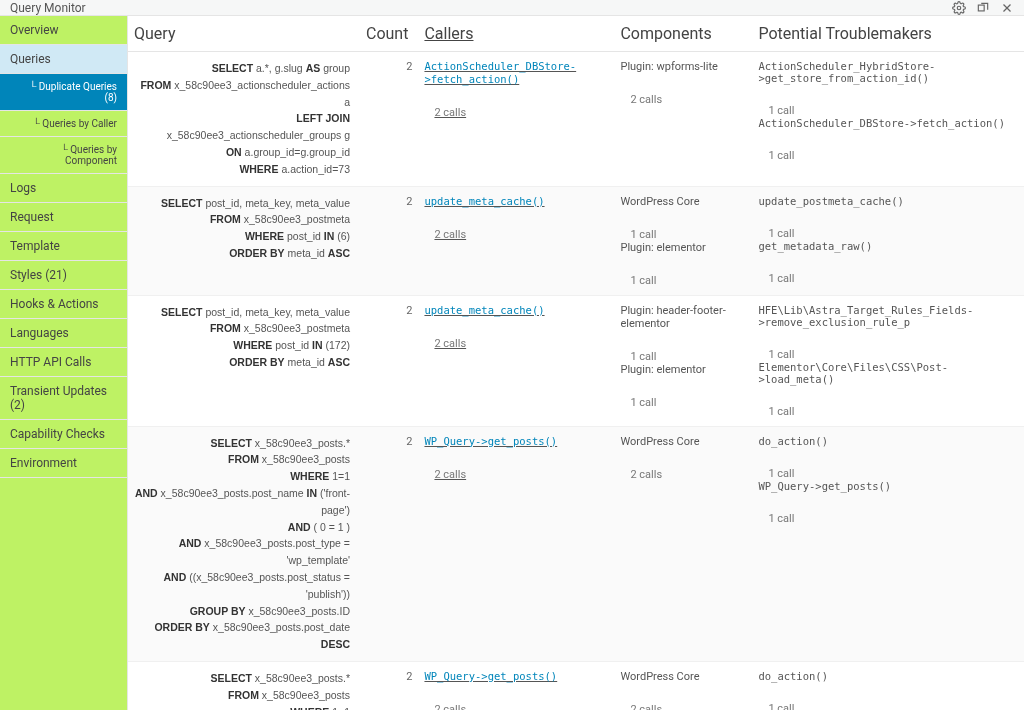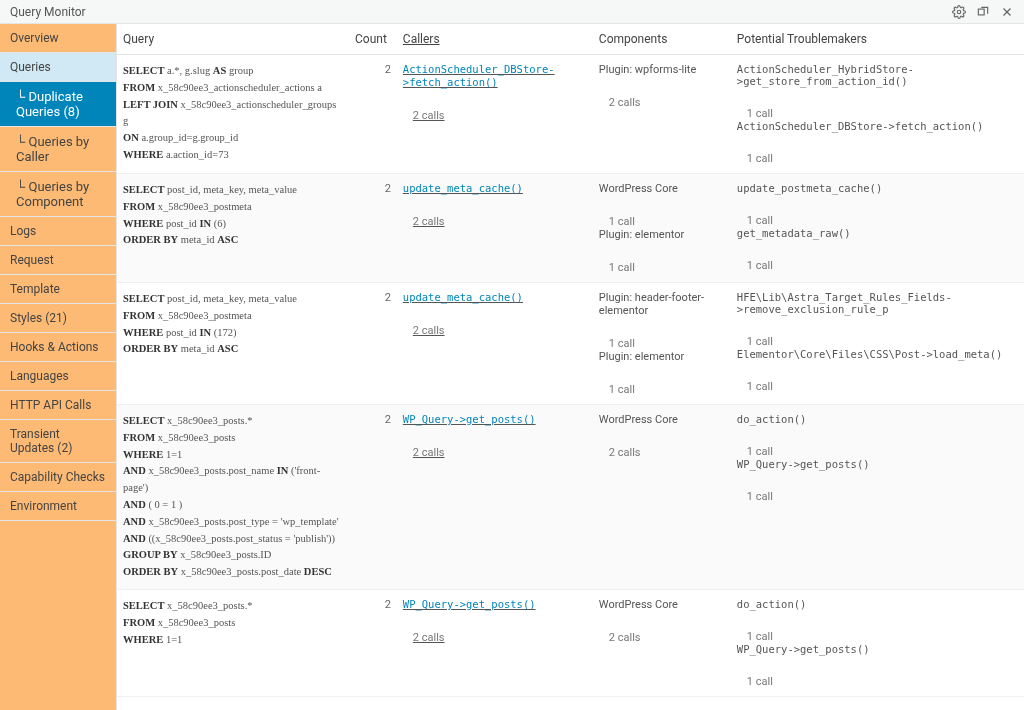--- a/index.html
+++ b/index.html
@@ -1,42 +1,42 @@
 <!DOCTYPE html>
 <html><head>
 <meta charset="utf-8">
 <style>
 * { margin: 0; padding: 0; box-sizing: border-box; }
 body { font-family: -apple-system, BlinkMacSystemFont, "Segoe UI", Roboto, sans-serif; font-size: 12px; background: #f1f1f1; color: #444; width: 1024px; height: 710px; overflow: hidden; }
 .container { display: flex; flex-direction: column; height: 100%; background: #fff; }
-.header { display: flex; align-items: center; justify-content: space-between; padding: 4px 10px; background: #f6f7f7; border-bottom: 1px solid #e5e5e5; height: 24px; }
+.header { display: flex; align-items: center; justify-content: space-between; padding: 4px 10px; background: #f6f7f7; border-bottom: 1px solid #e5e5e5; height: 16px; }
 .header-title { font-size: 12px; color: #555; }
 .header-icons { display: flex; gap: 10px; align-items: center; }
 .icon { width: 14px; height: 14px; color: #666; display: inline-flex; align-items: center; justify-content: center; cursor: pointer; }
 .icon svg { width: 14px; height: 14px; }
 .main { display: flex; flex: 1; overflow: hidden; }
-.sidebar { width: 117px; background: #fdba74; border-right: 1px solid #e5e5e5; overflow-y: auto; }
+.sidebar { width: 128px; background: #bef264; border-right: 1px solid #e5e5e5; overflow-y: auto; }
 .sidebar-item { padding: 7px 10px; color: #444; cursor: pointer; font-size: 12px; border-bottom: 1px solid #e5e5e5; }
-.sidebar-item.indent { padding-left: 16px; font-size: 13px; }
+.sidebar-item.indent { padding-left: 16px; font-size: 10px; text-align: right; }
 .sidebar-item.active { background: #0085ba; color: #fff; position: relative; }
 .sidebar-item.active::after { content: ""; position: absolute; right: -7px; top: 50%; transform: translateY(-50%); border-left: 7px solid #0085ba; border-top: 7px solid transparent; border-bottom: 7px solid transparent; }
 .sidebar-item.sub-active { background: #d0e9f5; }
 .content { flex: 1; overflow: auto; background: #fff; }
 table { width: 100%; border-collapse: collapse; font-size: 11px; }
-th { text-align: left; padding: 8px 10px 8px 6px; background: #fff; border-bottom: 1px solid #e5e5e5; font-weight: 400; color: #444; font-size: 12px; }
+th { text-align: left; padding: 8px 10px 8px 6px; background: #fff; border-bottom: 1px solid #e5e5e5; font-weight: 400; color: #444; font-size: 16px; }
 td { padding: 8px 10px 8px 6px; border-bottom: 1px solid #f0f0f0; vertical-align: top; color: #555; }
 tbody tr:nth-child(even) { background: #fafafa; }
 tbody tr:nth-child(odd) { background: #fff; }
 .col-query { width: 232px; }
 .col-count { width: 34px; text-align: right; }
 td.col-count { text-align: right; color: #666; padding-right: 6px; }
 .col-callers { width: 196px; text-decoration: underline; }
 .col-components { width: 138px; }
 .col-trouble { }
-code, .mono { font-family: Liberation Serif, serif; font-size: 10.5px; color: #555; line-height: 1.6; }
+code, .mono { font-family: Liberation Sans, sans-serif; font-size: 10.5px; color: #555; line-height: 1.6; text-align: right; }
 .kw { font-weight: bold; color: #333; }
 .link { color: #0085ba; cursor: pointer; font-family: Menlo, Monaco, Consolas, monospace; font-size: 10.5px; }
 .muted { color: #777; font-size: 11px; padding-left: 10px; display: block; margin-top: 20px; }
 .trouble-line { font-family: Menlo, Monaco, Consolas, monospace; font-size: 10.5px; color: #555; }
 .comp-line { font-size: 11px; color: #555; }
 </style>
 </head>
 <body>
 
 <div class="container">

